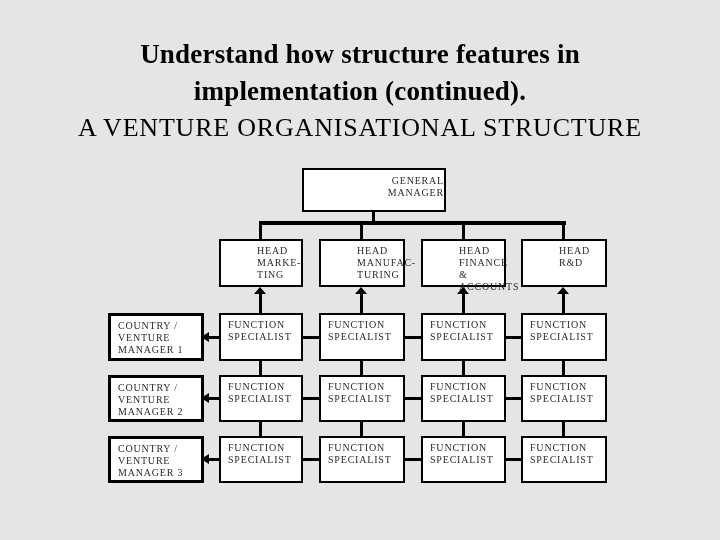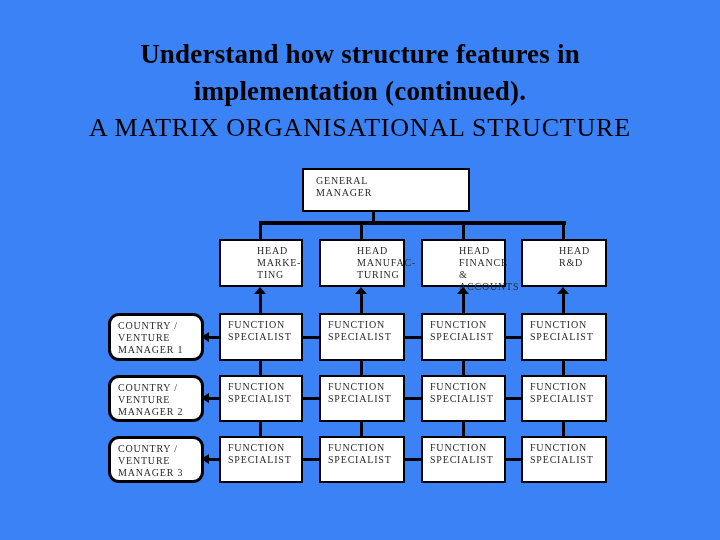--- a/index.html
+++ b/index.html
@@ -3,21 +3,21 @@
 <meta charset="utf-8">
 <style>
   * { margin: 0; padding: 0; box-sizing: border-box; }
   html, body { background: #ffffff; }
   body { font-family: "Liberation Serif", "DejaVu Serif", serif; }
 
   .slide {
     position: relative;
     width: 720px;
     height: 540px;
-    background: #3b82f6;
+    background: #e5e5e5;
     overflow: hidden;
   }
 
   .title {
     position: absolute;
     top: 36px;
     left: 0;
     width: 720px;
     text-align: center;
     font-size: 27px;
@@ -48,36 +48,36 @@
     background: #ffffff;
     color: #2b2b2b;
     font-size: 10px;
     line-height: 12px;
     letter-spacing: 0.8px;
     white-space: pre-line;
     padding: 4px 2px 0 7px;
   }
 
   .gm {
-    left: 302px; top: 168px; width: 168px; height: 44px;
-    text-align: left; padding: 5px 0 0 12px;
+    left: 302px; top: 168px; width: 144px; height: 44px;
+    text-align: right; padding: 5px 0 0 5px;
   }
 
   
   .col1 { left: 219px; width: 84px; }
   .col2 { left: 319px; width: 86px; }
   .col3 { left: 421px; width: 85px; }
   .col4 { left: 521px; width: 86px; }
 
   .rowH { top: 239px; height: 48px; padding-left: 36px; }
   .row1 { top: 313px; height: 48px; }
   .row2 { top: 375px; height: 47px; }
   .row3 { top: 436px; height: 47px; }
 
-  .cvm { left: 108px; width: 96px; border-width: 3px; border-radius: 11px; }
+  .cvm { left: 108px; width: 96px; border-width: 3px; }
 
   
   .line { position: absolute; background: #000000; }
 
   .gm-stem  { left: 372px; top: 212px; width: 3px; height: 11px; }
   .top-bar  { left: 259px; top: 221px; width: 307px; height: 4px; }
 
   .drop  { top: 223px; width: 3px; height: 16px; }
   .d1 { left: 259px; } .d2 { left: 360px; } .d3 { left: 462px; } .d4 { left: 562px; }
 
@@ -112,21 +112,21 @@
   }
   .tl1 { top: 332px; } .tl2 { top: 393px; } .tl3 { top: 454px; }
 </style>
 </head>
 <body>
 
 <div class="slide">
 
   <div class="title">Understand how structure features in
 implementation (continued).</div>
-  <div class="subtitle">A MATRIX ORGANISATIONAL STRUCTURE</div>
+  <div class="subtitle">A VENTURE ORGANISATIONAL STRUCTURE</div>
 
   <div class="box gm">GENERAL
 MANAGER</div>
 
   <div class="line gm-stem"></div>
   <div class="line top-bar"></div>
   <div class="line drop d1"></div>
   <div class="line drop d2"></div>
   <div class="line drop d3"></div>
   <div class="line drop d4"></div>

